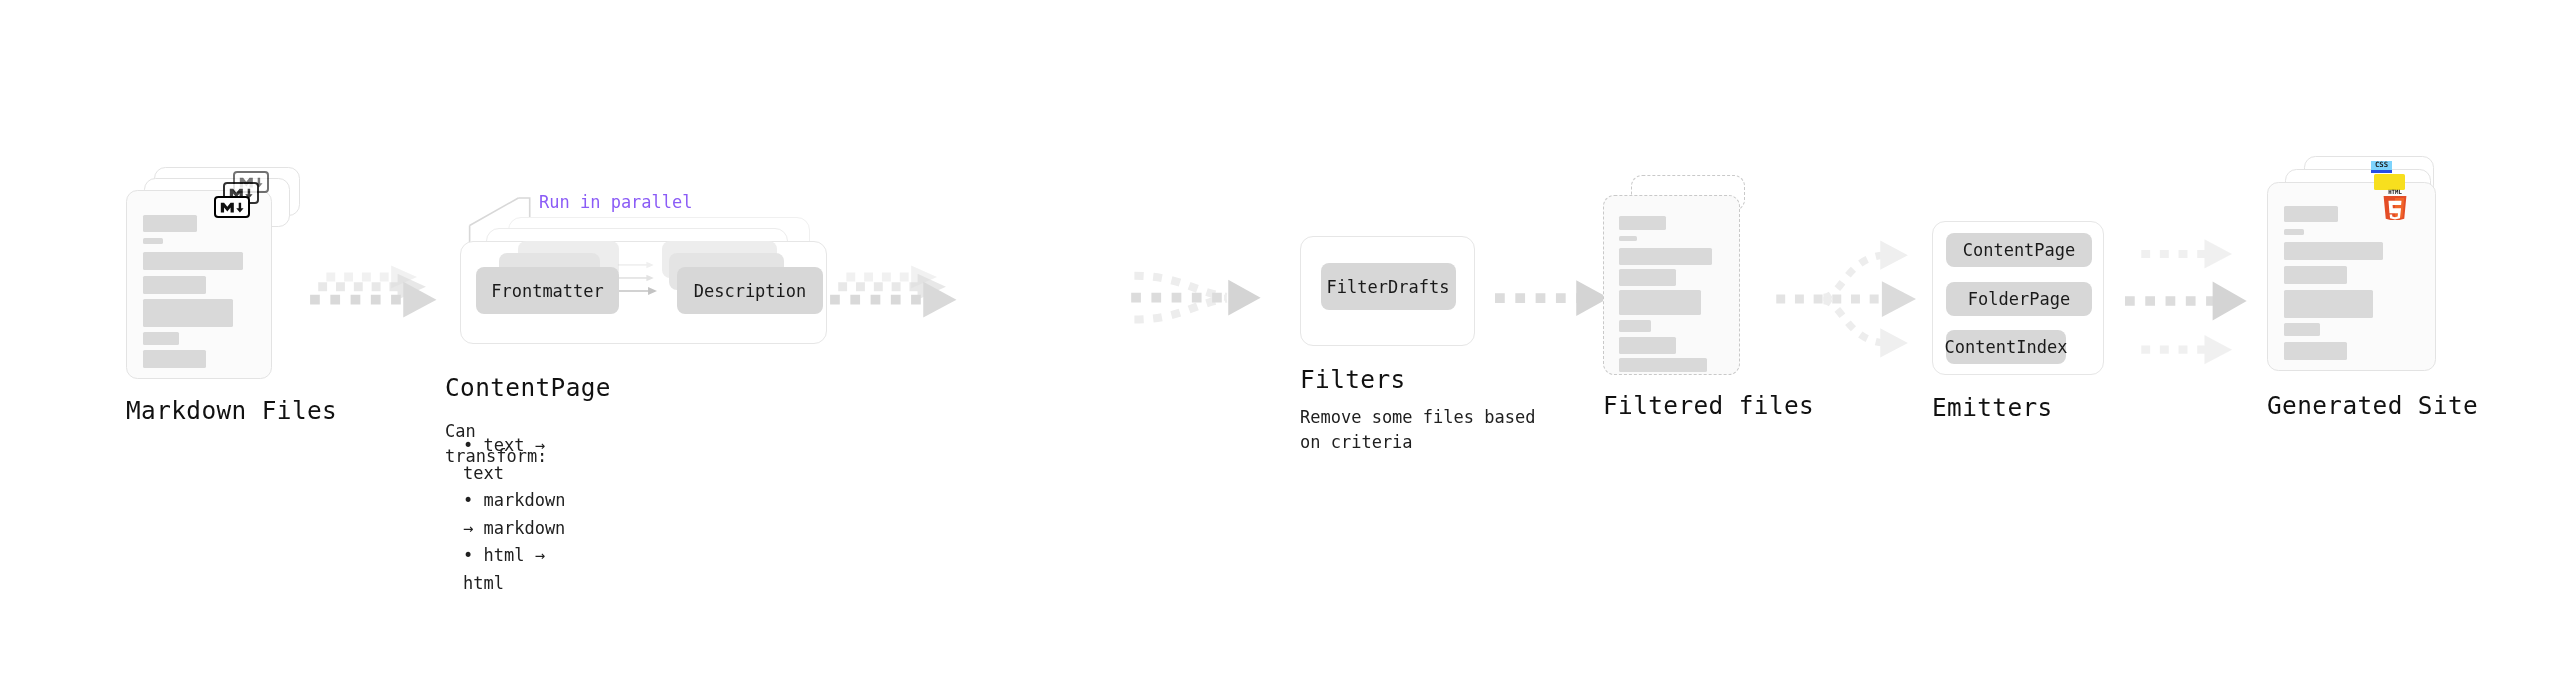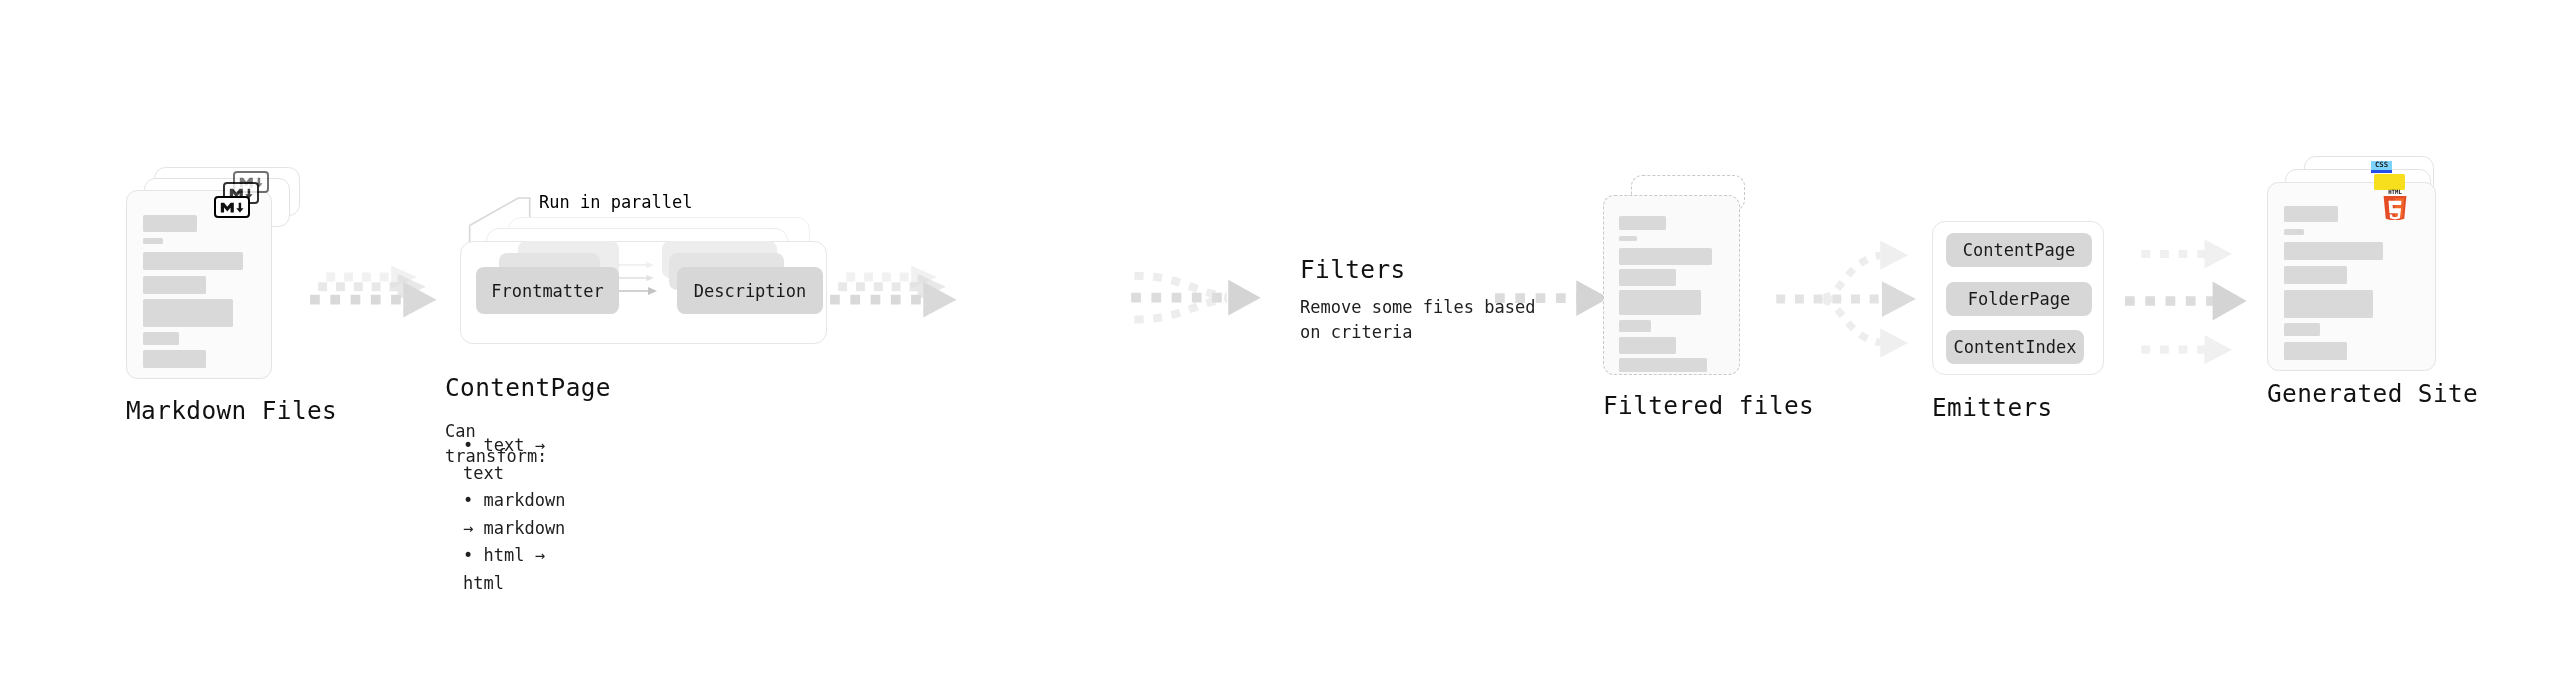--- a/index.html
+++ b/index.html
@@ -113,21 +113,21 @@
   }
   .pill.ghost1 { background: #e4e4e4; color: transparent; }
   .pill.ghost2 { background: #ededed; color: transparent; }
 
   
   .arrow-svg { position: absolute; overflow: visible; }
 
   .parallel-label {
     position: absolute;
     font-size: 17px;
-    color: #000000;
+    color: #8b5cf6;
     white-space: nowrap;
     text-align: center;
   }
 </style>
 </head>
 <body>
 
 <div id="stage">
 
   <div class="stage-col" style="left:126px; top:167px;">
@@ -241,20 +241,23 @@
 
 
   <svg class="arrow-svg" style="left:1131px; top:258px; width:146px; height:89px;" viewBox="0 0 180 110" width="146" height="89">
     <path d="M4 22 C 60 22, 78 42, 118 48" fill="none" stroke="#ededed" stroke-width="10" stroke-dasharray="11 12"></path>
     <path d="M4 76 C 60 76, 78 56, 118 50" fill="none" stroke="#ededed" stroke-width="10" stroke-dasharray="11 12"></path>
     <line x1="0" y1="49" x2="122" y2="49" stroke="#dcdcdc" stroke-width="12" stroke-dasharray="12 13"></line>
     <polygon points="120,27 160,49 120,71" fill="#d4d4d4"></polygon>
   </svg>
 
   <div class="stage-col" style="left:1300px; top:236px;">
+    <div class="rbox" style="left:0px; top:0px; width:175px; height:110px; position:relative;">
+      <div class="pill" style="left:19.5px; top:26px; width:135px; height:47px;">FilterDrafts</div>
+    </div>
     <div class="heading" style="margin-top:21px;">Filters</div>
     <div class="subtext">Remove some files based
 on criteria</div>
   </div>
 
   <svg class="arrow-svg" style="left:1495px; top:280px; width:130px; height:49px;" viewBox="0 0 160 60" width="130" height="49">
     <line x1="0" y1="22" x2="102" y2="22" stroke="#dcdcdc" stroke-width="12" stroke-dasharray="12 13"></line>
     <polygon points="100,0 140,22 100,44" fill="#d4d4d4"></polygon>
   </svg>
 
@@ -281,21 +284,21 @@
     <path d="M58 78 C 80 78, 86 30, 132 26" fill="none" stroke="#ededed" stroke-width="9" stroke-dasharray="10 11"></path>
     <polygon points="128,8 162,26 128,44" fill="#efefef"></polygon>
     <path d="M58 82 C 80 82, 86 130, 132 134" fill="none" stroke="#ededed" stroke-width="9" stroke-dasharray="10 11"></path>
     <polygon points="128,116 162,134 128,152" fill="#efefef"></polygon>
   </svg>
 
   <div class="stage-col" style="left:1932px; top:221px;">
     <div class="rbox" style="left:0px; top:0px; width:172px; height:154px; position:relative;">
       <div class="pill" style="left:13px; top:11.4px;  width:146px; height:34px;">ContentPage</div>
       <div class="pill" style="left:13px; top:60px;  width:146px; height:34px;">FolderPage</div>
-      <div class="pill" style="left:13px; top:108px; width:138px; height:34px;">ContentIndex</div>
+      <div class="pill" style="left:13px; top:108px; width:120px; height:34px;">ContentIndex</div>
     </div>
     <div class="heading" style="margin-top:19.5px;">Emitters</div>
   </div>
 
   <svg class="arrow-svg" style="left:2125px; top:236px; width:146px; height:130px;" viewBox="0 0 180 160" width="146" height="130">
     <g opacity="0.45">
         <line x1="20" y1="22" x2="102" y2="22" stroke="#dedede" stroke-width="10" stroke-dasharray="11 12"></line>
         <polygon points="98,4 132,22 98,40" fill="#e0e0e0"></polygon>
       </g>
     <g opacity="1">
@@ -326,17 +329,17 @@
       <div class="js-badge" style="left:107px; top:18px;"></div>
       <div class="html5-badge" style="left:114px; top:31px;">
         <svg viewBox="0 0 34 40">
           <text x="17" y="8" font-size="7" font-weight="bold" text-anchor="middle" fill="#111" font-family="'DejaVu Sans Mono',monospace">HTML</text>
           <path d="M3 11 l2.6 28 11.4 3.2 11.4-3.2 2.6-28z" fill="#e44d26"></path>
           <path d="M17 13.5 v26.6 l9.2-2.6 2.2-24z" fill="#f16529"></path>
           <path d="M9 17h16l-.5 5H14l.35 4h10.1l-1.35 12.4L17 40l-6.1-1.6-.42-4.6h3l.22 2.4 3.3.9 3.3-.9.36-3.9H10.2z" fill="#fff"></path>
         </svg>
       </div>
     </div>
-    <div class="heading" style="margin-top:6px;">Generated Site</div>
+    <div class="heading" style="margin-top:18px;">Generated Site</div>
   </div>
 
 </div>
 
 
 </body></html>

